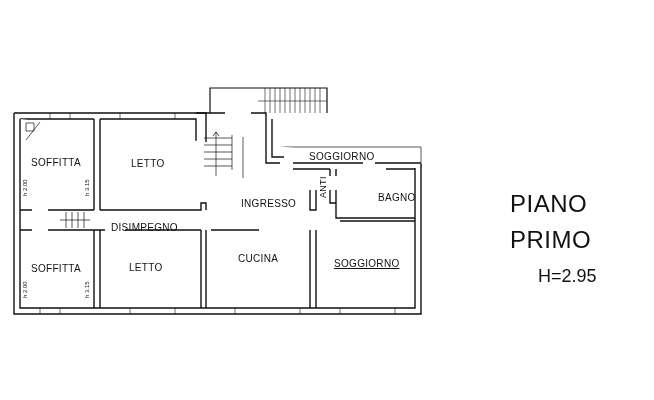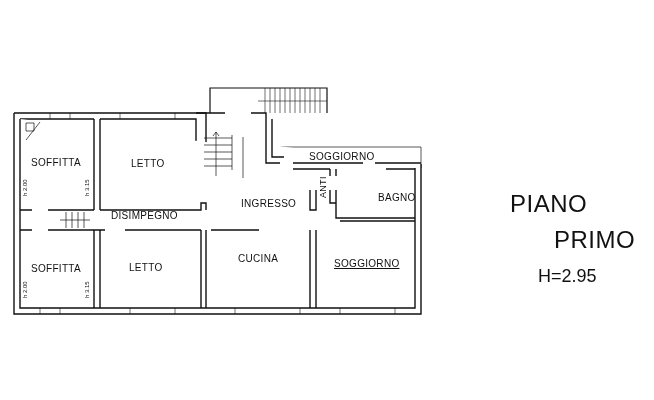--- a/index.html
+++ b/index.html
@@ -76,30 +76,30 @@
       <line x1="72" y1="212" x2="72" y2="228"></line>
     <line x1="78" y1="212" x2="78" y2="228"></line>
       <line x1="84" y1="212" x2="84" y2="228"></line>
     <line x1="60" y1="220" x2="90" y2="220"></line>
   </g>
   <path d="M26 123 L34 123 L34 131 L26 131 Z M26 140 L40 122" stroke="#111" stroke-width="0.7" fill="none"></path>
 </svg>
 
 <span class="room-label" style="left:31px;top:157px;">SOFFITTA</span>
 <span class="room-label" style="left:131px;top:158px;">LETTO</span>
-<span class="room-label" style="left:111px;top:210px;">DISIMPEGNO</span>
+<span class="room-label" style="left:111px;top:222px;">DISIMPEGNO</span>
 <span class="room-label" style="left:31px;top:263px;">SOFFITTA</span>
 <span class="room-label" style="left:129px;top:262px;">LETTO</span>
 <span class="room-label" style="left:230px;top:198px;padding-left:11px;">INGRESSO</span>
 <span class="room-label" style="left:238px;top:253px;">CUCINA</span>
 <span class="room-label" style="left:334px;top:258px;text-decoration:underline;">SOGGIORNO</span>
 <span class="room-label" style="left:309px;top:151px;">SOGGIORNO</span>
 <span class="room-label" style="left:378px;top:192px;">BAGNO</span>
 <span class="room-label" style="left:318px;top:198px;transform:rotate(-90deg);transform-origin:left top;font-size:9px;">ANTI</span>
 
 <span class="h-note" style="left:22px;top:196px;">h 2.00</span>
 <span class="h-note" style="left:84px;top:196px;">h 3.15</span>
 <span class="h-note" style="left:22px;top:298px;">h 2.00</span>
 <span class="h-note" style="left:84px;top:298px;">h 3.15</span>
 
 <span class="title" style="top:190px;">PIANO</span>
-<span class="title" style="top:226px;margin-left:44px;">PRIMO</span>
+<span class="title" style="top:226px;">PRIMO</span>
 <span class="height">H=2.95</span>
 
 </body></html>

